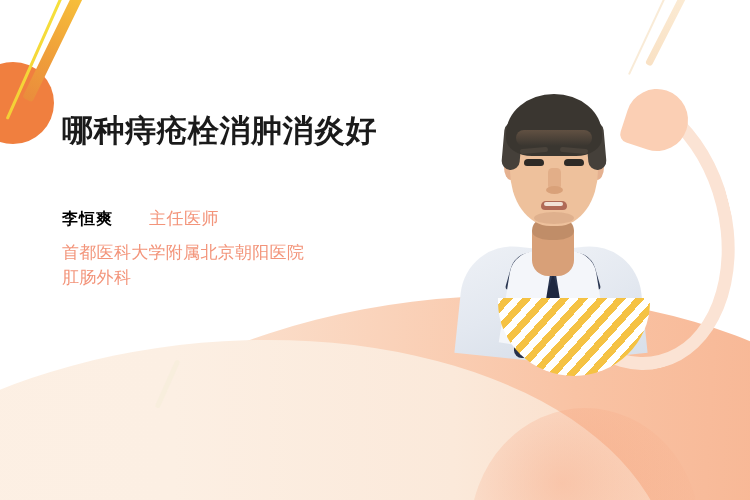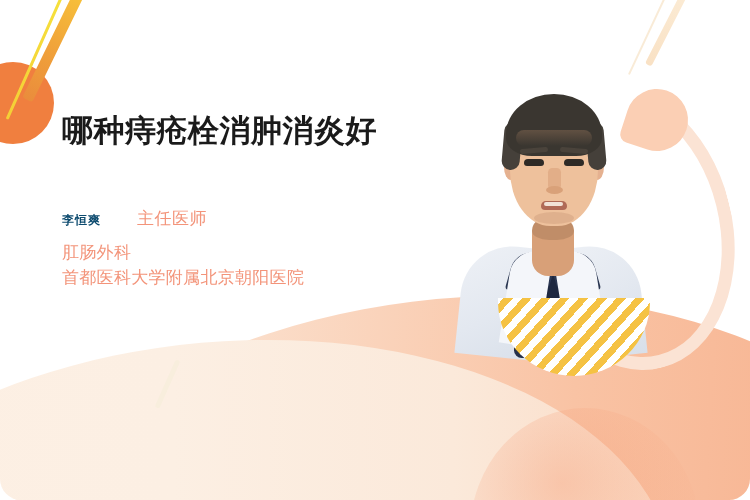--- a/index.html
+++ b/index.html
@@ -7,21 +7,20 @@
     padding: 0;
     background: #ffffff;
   }
   #card {
     position: relative;
     width: 750px;
     height: 500px;
     overflow: hidden;
     background: #ffffff;
     font-family: "Liberation Sans", "DejaVu Sans", sans-serif;
-    border-radius: 21px;
   }
 
   
   .decor { position: absolute; pointer-events: none; }
 
   
   .wave-salmon {
     left: -60px; top: 300px;
     width: 1000px; height: 460px;
     border-radius: 50% 50% 0 0 / 70% 70% 0 0;
@@ -278,23 +277,23 @@
     color: #1a1a1a;
     letter-spacing: .5px;
   }
   .byline {
     margin-top: 56px;
     display: flex;
     align-items: baseline;
     gap: 14px;
   }
   .doc-name {
-    font-size: 12px;
+    font-size: 16px;
     font-weight: 700;
-    color: #0c4a6e;
+    color: #000000;
     letter-spacing: 1px;
   }
   .doc-title {
     font-size: 17px;
     font-weight: 400;
     color: #f3947a;
     letter-spacing: .5px;
     margin-left: 22px;
   }
   .affil {
@@ -361,18 +360,18 @@
 
   <div class="text-col">
     <h1 class="title">哪种痔疮栓消肿消炎好</h1>
 
     <div class="byline">
       <span class="doc-name">李恒爽</span>
       <span class="doc-title">主任医师</span>
     </div>
 
     <div class="affil">
+      <div>首都医科大学附属北京朝阳医院</div>
       <div>肛肠外科</div>
-      <div>首都医科大学附属北京朝阳医院</div>
     </div>
   </div>
 
 </div>
 
 </body></html>

